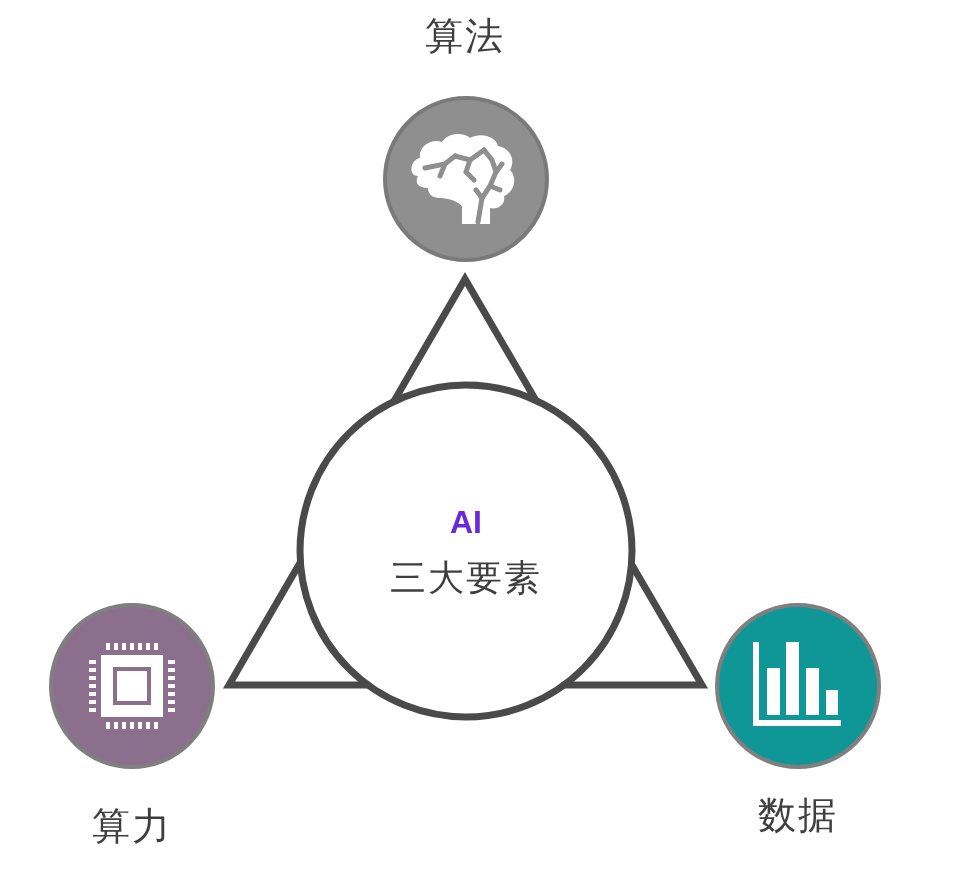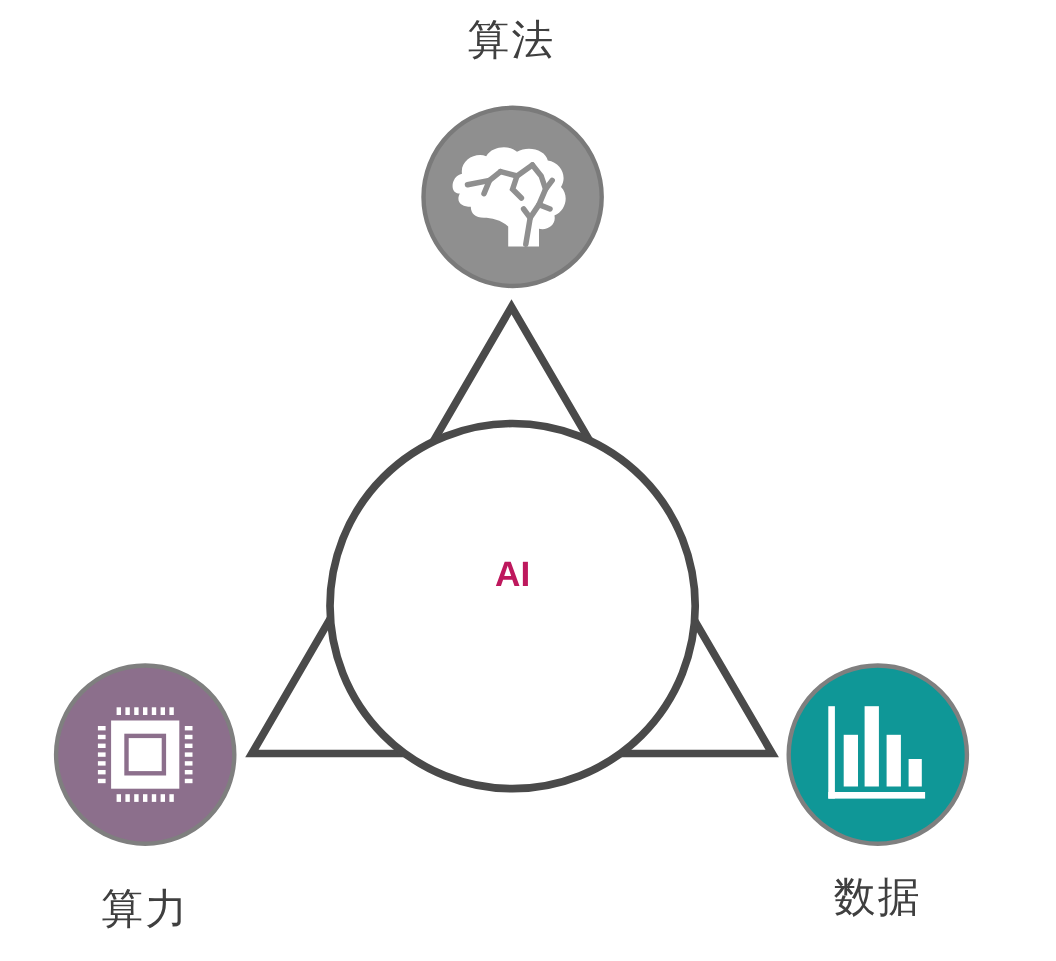--- a/index.html
+++ b/index.html
@@ -30,21 +30,21 @@
     white-space: nowrap;
     line-height: 1;
   }
   .center-title {
     position: absolute;
     left: 466px;
     top: 522px;
     transform: translate(-50%, -50%);
     font-size: 32px;
     font-weight: bold;
-    color: #be185d;
+    color: #6d28d9;
     line-height: 1;
     font-family: "Liberation Sans", "DejaVu Sans", sans-serif;
   }
   .center-subtitle {
     position: absolute;
     left: 466px;
     top: 578px;
     transform: translate(-50%, -50%);
     font-size: 36px;
     color: #3f3f3f;
@@ -151,13 +151,14 @@
     </g>
   </svg>
 
   
   <div class="label" style="left:465px; top:36px;">算法</div>
   <div class="label" style="left:132px; top:826px;">算力</div>
   <div class="label" style="left:798px; top:815px;">数据</div>
 
   
   <div class="center-title">AI</div>
+  <div class="center-subtitle">三大要素</div>
 </div>
 
 </body></html>

